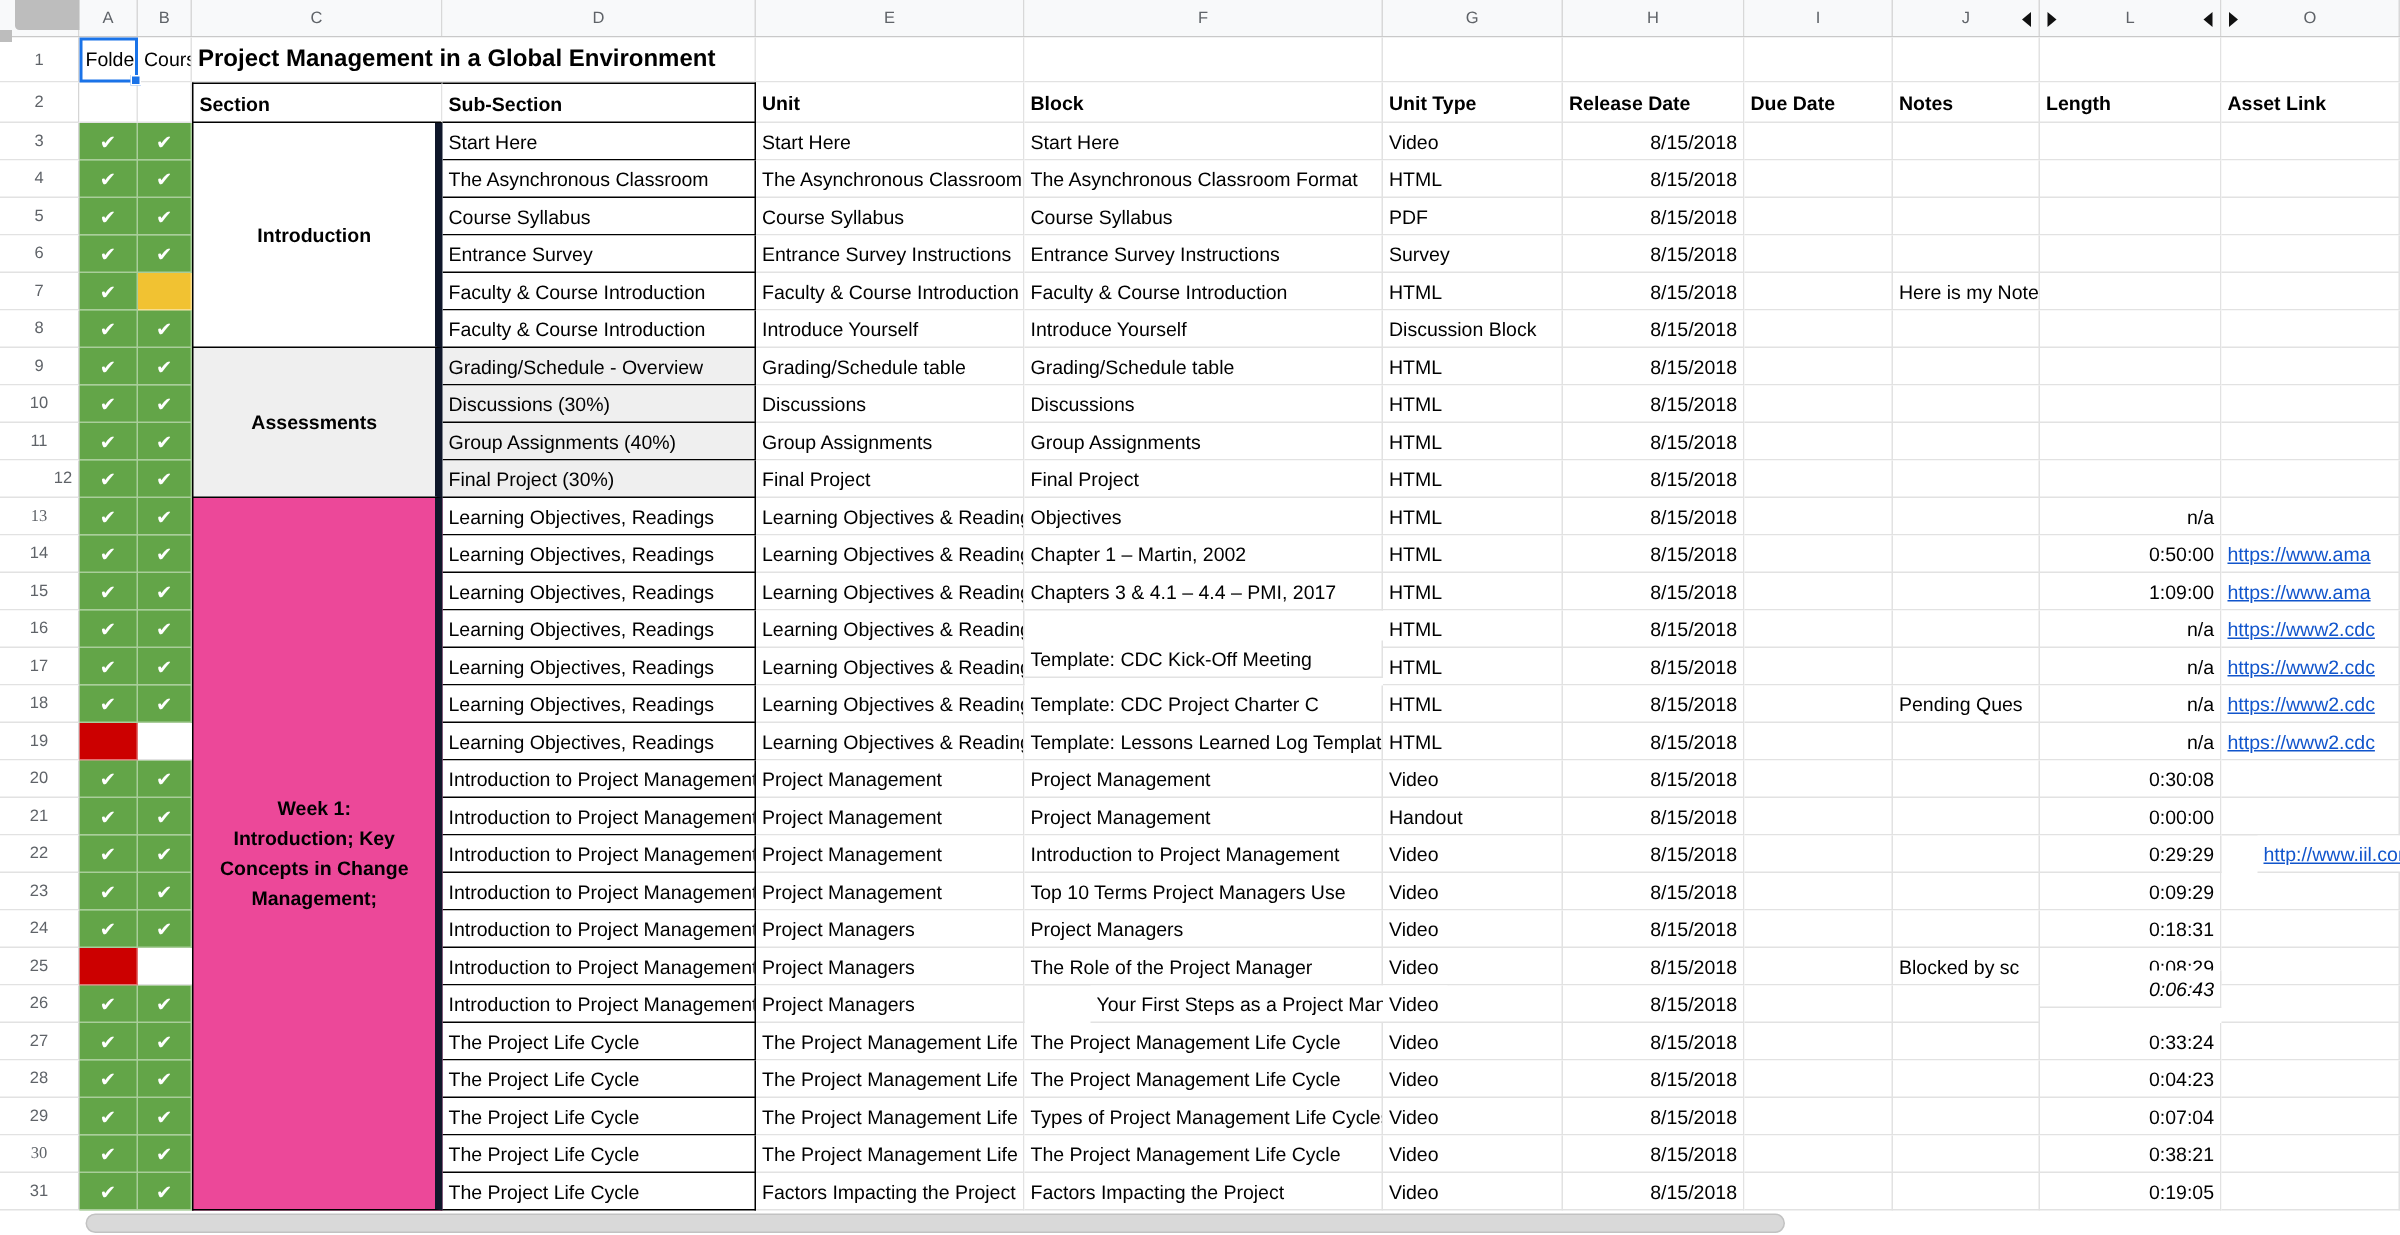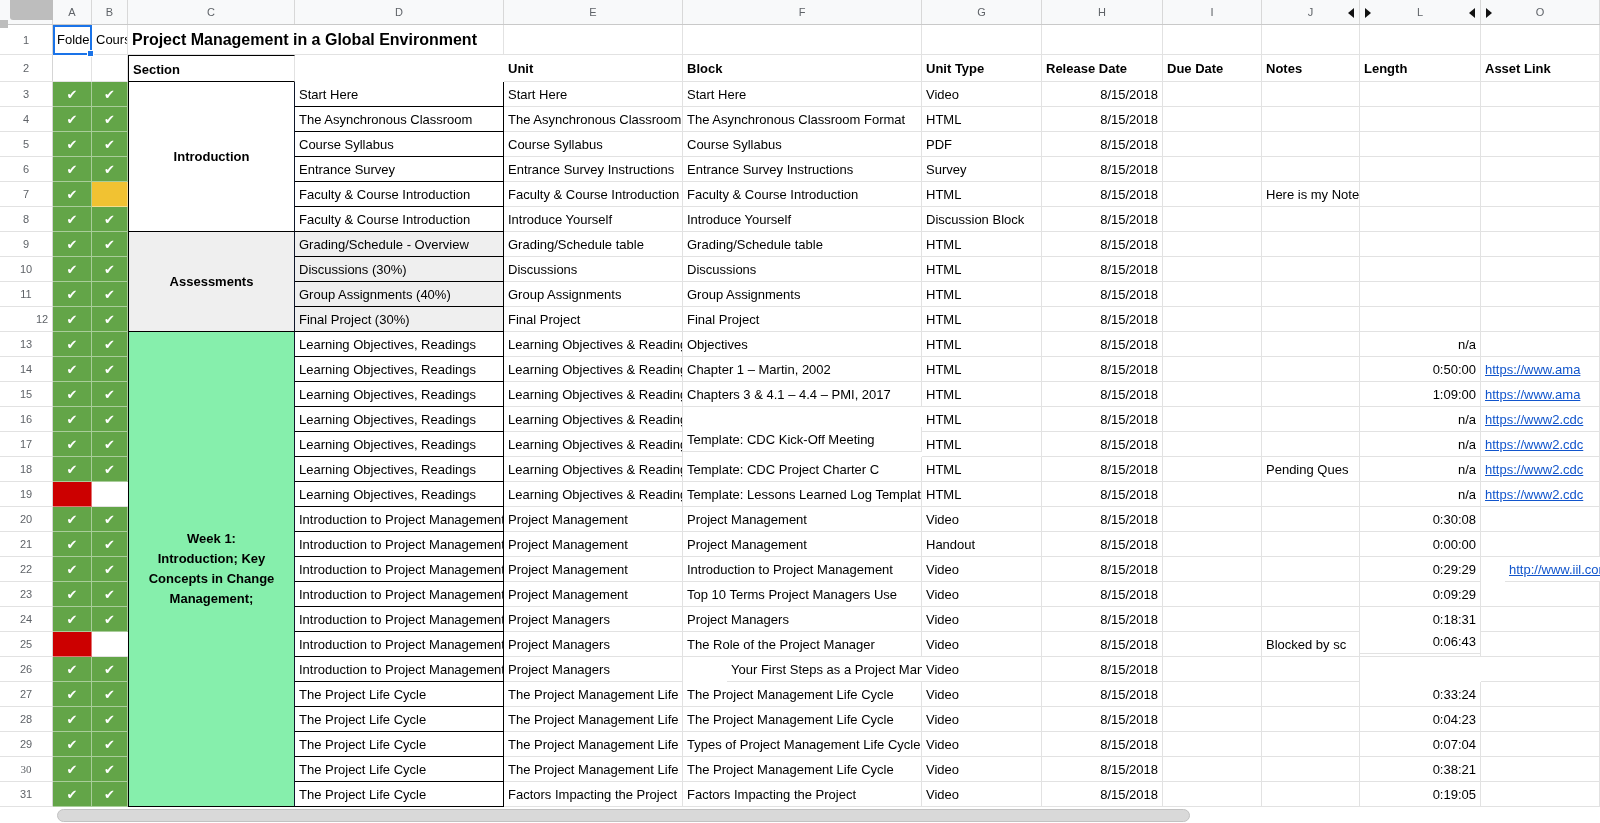--- a/index.html
+++ b/index.html
@@ -16,21 +16,21 @@
   .gut{position:absolute;box-sizing:border-box;background:#fff;color:#5f6368;font-size:11px;
        text-align:center;border-right:1px solid #d5d5d5;border-bottom:1px solid #e2e2e2;}
   .st{text-align:center;color:#fff;font-weight:700;font-size:13px;
       border-right:1px solid rgba(255,255,255,.45);border-bottom:1px solid rgba(255,255,255,.45);}
   .dcell{border-right:1px solid #000;border-bottom:1px solid #000;}
   .h2blk{border-top:1px solid #000;border-bottom:1px solid #000;}
   .h2blkL{border-left:1px solid #000;}
   .h2blkR{border-right:1px solid #000;}
   .section{position:absolute;box-sizing:border-box;display:flex;align-items:center;justify-content:center;
            text-align:center;font-weight:700;font-size:13px;line-height:20px;white-space:pre-line;
-           border-left:1px solid #000;border-right:1px solid #0f172a;border-bottom:1px solid #000;background:#fff;}
+           border-left:1px solid #000;border-right:5px solid #0f172a;border-bottom:1px solid #000;background:#fff;}
   .link{color:#1155cc;text-decoration:underline;}
   .sel{position:absolute;box-sizing:border-box;border:2px solid #1a73e8;background:transparent;z-index:5;}
   .fill{position:absolute;width:7px;height:7px;background:#1a73e8;border:1px solid #fff;box-sizing:border-box;z-index:6;}
   .arrow{position:absolute;width:0;height:0;z-index:3;}
   .arrow.l{border-top:5px solid transparent;border-bottom:5px solid transparent;border-right:6px solid #111;}
   .arrow.r{border-top:5px solid transparent;border-bottom:5px solid transparent;border-left:6px solid #111;}
   .hstrip-border{position:absolute;left:0;top:24px;width:1600px;height:1px;background:#c9c9c9;}
   .corner-bar{position:absolute;background:#bdbdbd;z-index:2;}
   .thumb{position:absolute;left:57px;top:809px;width:1133px;height:13px;background:#d9d9d9;
          border:1px solid #c2c2c2;border-radius:7px;box-sizing:border-box;z-index:8;}
@@ -64,21 +64,21 @@
     <div class="gut" style="left: 0px; top: 82px; width: 53px; height: 25px; line-height: 25px;">3</div>
     <div class="gut" style="left: 0px; top: 107px; width: 53px; height: 25px; line-height: 25px;">4</div>
     <div class="gut" style="left: 0px; top: 132px; width: 53px; height: 25px; line-height: 25px;">5</div>
     <div class="gut" style="left: 0px; top: 157px; width: 53px; height: 25px; line-height: 25px;">6</div>
     <div class="gut" style="left: 0px; top: 182px; width: 53px; height: 25px; line-height: 25px;">7</div>
     <div class="gut" style="left: 0px; top: 207px; width: 53px; height: 25px; line-height: 25px;">8</div>
     <div class="gut" style="left: 0px; top: 232px; width: 53px; height: 25px; line-height: 25px;">9</div>
     <div class="gut" style="left: 0px; top: 257px; width: 53px; height: 25px; line-height: 25px;">10</div>
     <div class="gut" style="left: 0px; top: 282px; width: 53px; height: 25px; line-height: 25px;">11</div>
     <div class="gut" style="left: 0px; top: 307px; width: 53px; height: 25px; line-height: 25px; padding-left: 32px;">12</div>
-    <div class="gut" style="left: 0px; top: 332px; width: 53px; height: 25px; line-height: 25px;">13</div>
+    <div class="gut" style="left: 0px; top: 332px; width: 53px; height: 25px; line-height: 25px; font-family: Liberation Serif, serif;">13</div>
     <div class="gut" style="left: 0px; top: 357px; width: 53px; height: 25px; line-height: 25px;">14</div>
     <div class="gut" style="left: 0px; top: 382px; width: 53px; height: 25px; line-height: 25px;">15</div>
     <div class="gut" style="left: 0px; top: 407px; width: 53px; height: 25px; line-height: 25px;">16</div>
     <div class="gut" style="left: 0px; top: 432px; width: 53px; height: 25px; line-height: 25px;">17</div>
     <div class="gut" style="left: 0px; top: 457px; width: 53px; height: 25px; line-height: 25px;">18</div>
     <div class="gut" style="left: 0px; top: 482px; width: 53px; height: 25px; line-height: 25px;">19</div>
     <div class="gut" style="left: 0px; top: 507px; width: 53px; height: 25px; line-height: 25px;">20</div>
     <div class="gut" style="left: 0px; top: 532px; width: 53px; height: 25px; line-height: 25px;">21</div>
     <div class="gut" style="left: 0px; top: 557px; width: 53px; height: 25px; line-height: 25px;">22</div>
     <div class="gut" style="left: 0px; top: 582px; width: 53px; height: 25px; line-height: 25px;">23</div>
@@ -97,20 +97,21 @@
     <div class="cell" style="left: 683px; top: 25px; width: 239px; height: 30px; line-height: 30px;"></div>
     <div class="cell" style="left: 922px; top: 25px; width: 120px; height: 30px; line-height: 30px;"></div>
     <div class="cell" style="left: 1042px; top: 25px; width: 121px; height: 30px; line-height: 30px;"></div>
     <div class="cell" style="left: 1163px; top: 25px; width: 99px; height: 30px; line-height: 30px;"></div>
     <div class="cell" style="left: 1262px; top: 25px; width: 98px; height: 30px; line-height: 30px;"></div>
     <div class="cell" style="left: 1360px; top: 25px; width: 121px; height: 30px; line-height: 30px;"></div>
     <div class="cell" style="left: 1481px; top: 25px; width: 119px; height: 30px; line-height: 30px;"></div>
     <div class="cell" style="left: 53px; top: 55px; width: 39px; height: 27px; line-height: 27px;"></div>
     <div class="cell" style="left: 92px; top: 55px; width: 36px; height: 27px; line-height: 27px;"></div>
     <div class="cell bold h2blk h2blkL" style="left: 128px; top: 55px; width: 167px; height: 27px; line-height: 27px;">Section</div>
+    <div class="cell bold h2blk h2blkR" style="left: 295px; top: 55px; width: 209px; height: 27px; line-height: 27px;">Sub-Section</div>
     <div class="cell bold" style="left: 504px; top: 55px; width: 179px; height: 27px; line-height: 27px;">Unit</div>
     <div class="cell bold" style="left: 683px; top: 55px; width: 239px; height: 27px; line-height: 27px;">Block</div>
     <div class="cell bold" style="left: 922px; top: 55px; width: 120px; height: 27px; line-height: 27px;">Unit Type</div>
     <div class="cell bold" style="left: 1042px; top: 55px; width: 121px; height: 27px; line-height: 27px;">Release Date</div>
     <div class="cell bold" style="left: 1163px; top: 55px; width: 99px; height: 27px; line-height: 27px;">Due Date</div>
     <div class="cell bold" style="left: 1262px; top: 55px; width: 98px; height: 27px; line-height: 27px;">Notes</div>
     <div class="cell bold" style="left: 1360px; top: 55px; width: 121px; height: 27px; line-height: 27px;">Length</div>
     <div class="cell bold" style="left: 1481px; top: 55px; width: 119px; height: 27px; line-height: 27px;">Asset Link</div>
     <div class="cell st" style="left: 53px; top: 82px; width: 39px; height: 25px; line-height: 25px; background: rgb(99, 165, 72);">✔</div>
     <div class="cell st" style="left: 92px; top: 82px; width: 36px; height: 25px; line-height: 25px; background: rgb(99, 165, 72);">✔</div>
@@ -366,21 +367,21 @@
     <div class="cell" style="left: 1481px; top: 632px; width: 119px; height: 25px; line-height: 25px;"></div>
     <div class="cell st" style="left: 53px; top: 657px; width: 39px; height: 25px; line-height: 25px; background: rgb(99, 165, 72);">✔</div>
     <div class="cell st" style="left: 92px; top: 657px; width: 36px; height: 25px; line-height: 25px; background: rgb(99, 165, 72);">✔</div>
     <div class="cell dcell" style="left: 295px; top: 657px; width: 209px; height: 25px; line-height: 25px;">Introduction to Project Management</div>
     <div class="cell" style="left: 504px; top: 657px; width: 179px; height: 25px; line-height: 25px;">Project Managers</div>
     <div class="cell" style="left: 683px; top: 657px; width: 239px; height: 25px; line-height: 25px; margin-left: 44px;">Your First Steps as a Project Manager</div>
     <div class="cell" style="left: 922px; top: 657px; width: 120px; height: 25px; line-height: 25px;">Video</div>
     <div class="cell right" style="left: 1042px; top: 657px; width: 121px; height: 25px; line-height: 25px;">8/15/2018</div>
     <div class="cell" style="left: 1163px; top: 657px; width: 99px; height: 25px; line-height: 25px;"></div>
     <div class="cell" style="left: 1262px; top: 657px; width: 98px; height: 25px; line-height: 25px;"></div>
-    <div class="cell right" style="left: 1360px; top: 629px; width: 121px; height: 25px; line-height: 25px;">0:06:43</div>
+    <div class="cell right" style="left: 1360px; top: 647px; width: 121px; height: 25px; line-height: 25px; font-style: italic;">0:06:43</div>
     <div class="cell" style="left: 1481px; top: 657px; width: 119px; height: 25px; line-height: 25px;"></div>
     <div class="cell st" style="left: 53px; top: 682px; width: 39px; height: 25px; line-height: 25px; background: rgb(99, 165, 72);">✔</div>
     <div class="cell st" style="left: 92px; top: 682px; width: 36px; height: 25px; line-height: 25px; background: rgb(99, 165, 72);">✔</div>
     <div class="cell dcell" style="left: 295px; top: 682px; width: 209px; height: 25px; line-height: 25px;">The Project Life Cycle</div>
     <div class="cell" style="left: 504px; top: 682px; width: 179px; height: 25px; line-height: 25px;">The Project Management Life Cycle</div>
     <div class="cell" style="left: 683px; top: 682px; width: 239px; height: 25px; line-height: 25px;">The Project Management Life Cycle</div>
     <div class="cell" style="left: 922px; top: 682px; width: 120px; height: 25px; line-height: 25px;">Video</div>
     <div class="cell right" style="left: 1042px; top: 682px; width: 121px; height: 25px; line-height: 25px;">8/15/2018</div>
     <div class="cell" style="left: 1163px; top: 682px; width: 99px; height: 25px; line-height: 25px;"></div>
     <div class="cell" style="left: 1262px; top: 682px; width: 98px; height: 25px; line-height: 25px;"></div>
@@ -425,18 +426,18 @@
     <div class="cell" style="left: 504px; top: 782px; width: 179px; height: 25px; line-height: 25px;">Factors Impacting the Project</div>
     <div class="cell" style="left: 683px; top: 782px; width: 239px; height: 25px; line-height: 25px;">Factors Impacting the Project</div>
     <div class="cell" style="left: 922px; top: 782px; width: 120px; height: 25px; line-height: 25px;">Video</div>
     <div class="cell right" style="left: 1042px; top: 782px; width: 121px; height: 25px; line-height: 25px;">8/15/2018</div>
     <div class="cell" style="left: 1163px; top: 782px; width: 99px; height: 25px; line-height: 25px;"></div>
     <div class="cell" style="left: 1262px; top: 782px; width: 98px; height: 25px; line-height: 25px;"></div>
     <div class="cell right" style="left: 1360px; top: 782px; width: 121px; height: 25px; line-height: 25px;">0:19:05</div>
     <div class="cell" style="left: 1481px; top: 782px; width: 119px; height: 25px; line-height: 25px;"></div>
     <div class="section" style="left: 128px; top: 82px; width: 167px; height: 150px; line-height: 20px; background: rgb(255, 255, 255);">Introduction</div>
     <div class="section" style="left: 128px; top: 232px; width: 167px; height: 100px; line-height: 20px; background: rgb(239, 239, 239);">Assessments</div>
-    <div class="section" style="left: 128px; top: 332px; width: 167px; height: 475px; line-height: 20px; background: #86efac;">Week 1:
+    <div class="section" style="left: 128px; top: 332px; width: 167px; height: 475px; line-height: 20px; background: #ec4899;">Week 1:
 Introduction; Key Concepts in Change Management;</div>
     <div class="sel" style="left: 53px; top: 25px; width: 39px; height: 30px; line-height: 30px;"></div>
     <div class="fill" style="left: 87px; top: 50px; width: 7px; height: 7px; line-height: 7px;"></div>
     <div class="thumb"></div>
   </div>
 
 </body></html>

